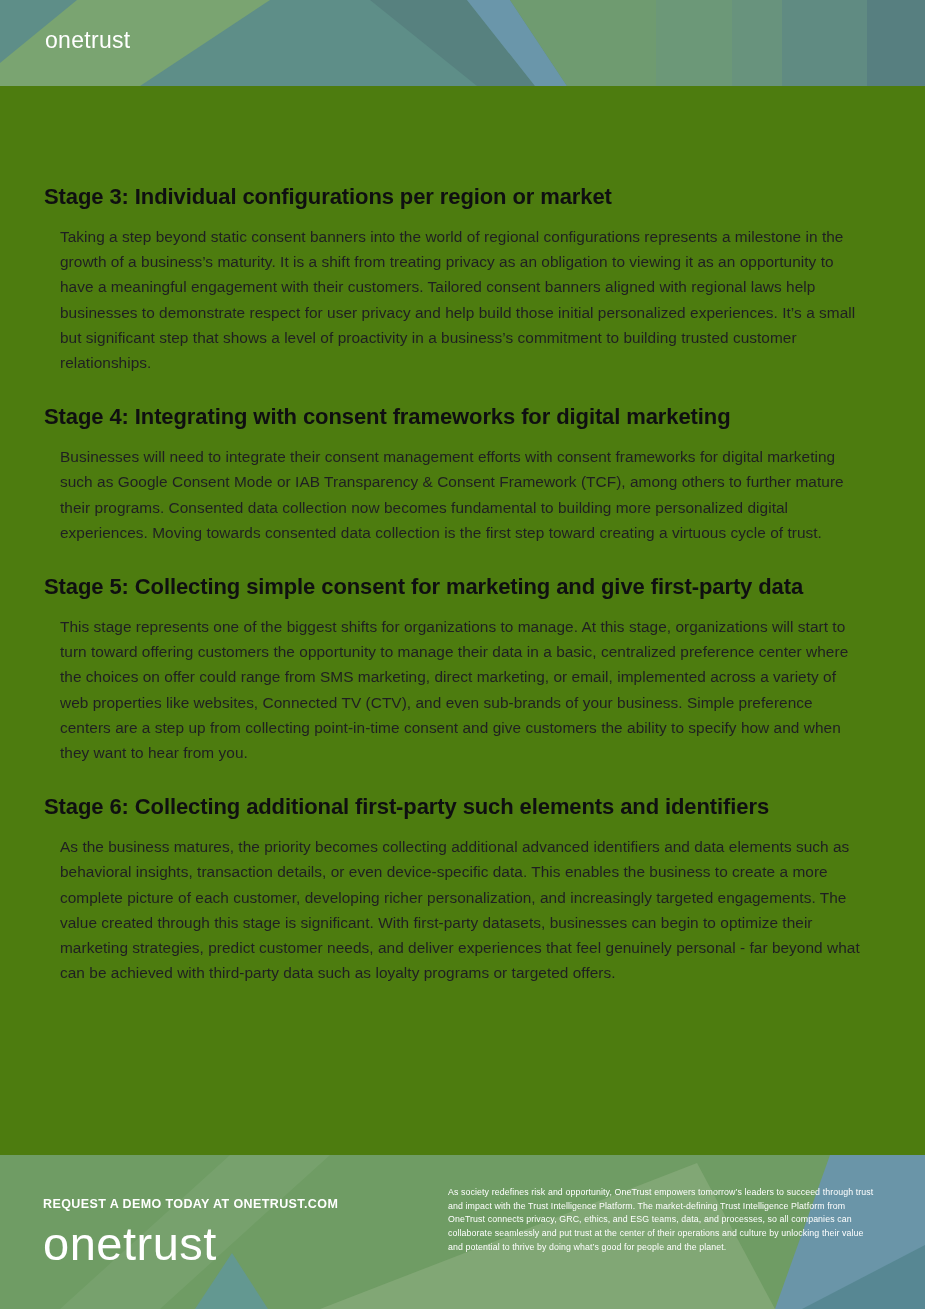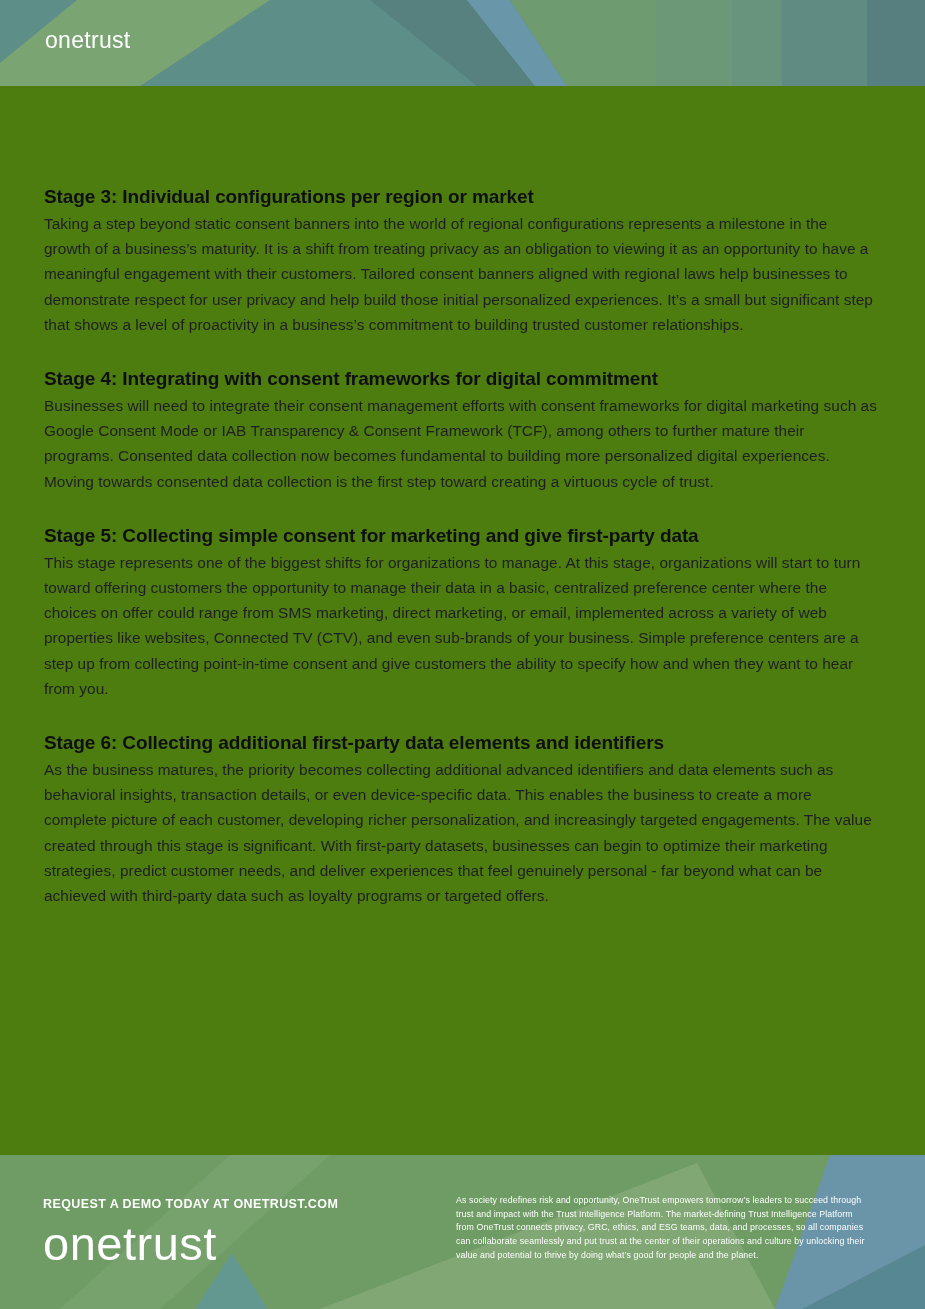--- a/index.html
+++ b/index.html
@@ -30,26 +30,26 @@
   }
 
   
   .main {
     position: absolute; left: 44px; top: 185px;
     width: 834px;
   }
   .stage-section { margin: 0 0 30px 0; }
   .stage-heading {
     margin: 0 0 3px 0;
-    font-size: 19px; line-height: 23px;
+    font-size: 22px; line-height: 23px;
     font-weight: 700; color: #0f0f11;
     letter-spacing: -0.1px;
   }
   .stage-body {
-    margin: 0;
+    margin: 16px;
     font-size: 15.4px; line-height: 25.2px;
     color: #1f1f22; letter-spacing: 0.05px;
   }
 
   
   .footer {
     position: absolute; top: 1155px; left: 0;
     width: 925px; height: 154px;
     color: #ffffff;
   }
@@ -64,21 +64,21 @@
     font-size: 47px; font-weight: 500;
     letter-spacing: 0.5px; line-height: 1;
   }
   .footer-about-block {
     position: absolute; left: 448px; top: 31px;
     width: 426px;
     font-size: 8.8px; line-height: 13.7px;
     letter-spacing: 0.1px;
   }
   .footer-copyright { margin: 0; }
-  .footer-about { margin: 8px; }
+  .footer-about { margin: 0; }
 </style>
 </head>
 <body>
 
 <div class="page">
 
   <div class="header">
     <svg width="925" height="86" viewBox="0 0 925 86" preserveAspectRatio="none">
       <rect x="0" y="0" width="925" height="86" fill="#5E8E88"></rect>
       <polygon points="77,0 270,0 140,86 0,86 0,63" fill="#7AA471"></polygon>
@@ -94,31 +94,31 @@
   </div>
 
   <div class="main">
 
     <div class="stage-section">
       <h2 class="stage-heading">Stage 3: Individual configurations per region or market</h2>
       <p class="stage-body">Taking a step beyond static consent banners into the world of regional configurations represents a milestone in the growth of a business’s maturity. It is a shift from treating privacy as an obligation to viewing it as an opportunity to have a meaningful engagement with their customers. Tailored consent banners aligned with regional laws help businesses to demonstrate respect for user privacy and help build those initial personalized experiences. It’s a small but significant step that shows a level of proactivity in a business’s commitment to building trusted customer relationships.</p>
     </div>
 
     <div class="stage-section">
-      <h2 class="stage-heading">Stage 4: Integrating with consent frameworks for digital commitment</h2>
+      <h2 class="stage-heading">Stage 4: Integrating with consent frameworks for digital marketing</h2>
       <p class="stage-body">Businesses will need to integrate their consent management efforts with consent frameworks for digital marketing such as Google Consent Mode or IAB Transparency &amp; Consent Framework (TCF), among others to further mature their programs. Consented data collection now becomes fundamental to building more personalized digital experiences. Moving towards consented data collection is the first step toward creating a virtuous cycle of trust.</p>
     </div>
 
     <div class="stage-section">
       <h2 class="stage-heading">Stage 5: Collecting simple consent for marketing and give first-party data</h2>
       <p class="stage-body">This stage represents one of the biggest shifts for organizations to manage. At this stage, organizations will start to turn toward offering customers the opportunity to manage their data in a basic, centralized preference center where the choices on offer could range from SMS marketing, direct marketing, or email, implemented across a variety of web properties like websites, Connected TV (CTV), and even sub-brands of your business. Simple preference centers are a step up from collecting point-in-time consent and give customers the ability to specify how and when they want to hear from you.</p>
     </div>
 
     <div class="stage-section">
-      <h2 class="stage-heading">Stage 6: Collecting additional first-party data elements and identifiers</h2>
+      <h2 class="stage-heading">Stage 6: Collecting additional first-party such elements and identifiers</h2>
       <p class="stage-body">As the business matures, the priority becomes collecting additional advanced identifiers and data elements such as behavioral insights, transaction details, or even device-specific data. This enables the business to create a more complete picture of each customer, developing richer personalization, and increasingly targeted engagements. The value created through this stage is significant. With first-party datasets, businesses can begin to optimize their marketing strategies, predict customer needs, and deliver experiences that feel genuinely personal - far beyond what can be achieved with third-party data such as loyalty programs or targeted offers.</p>
     </div>
 
   </div>
 
   <div class="footer">
     <svg width="925" height="154" viewBox="0 0 925 154" preserveAspectRatio="none">
       <rect x="0" y="0" width="925" height="154" fill="#6F9C64"></rect>
       <polygon points="60,154 230,0 330,0 160,154" fill="#ffffff" opacity="0.06"></polygon>
       <polygon points="830,0 925,0 925,154 775,154" fill="#6A95A8"></polygon>

